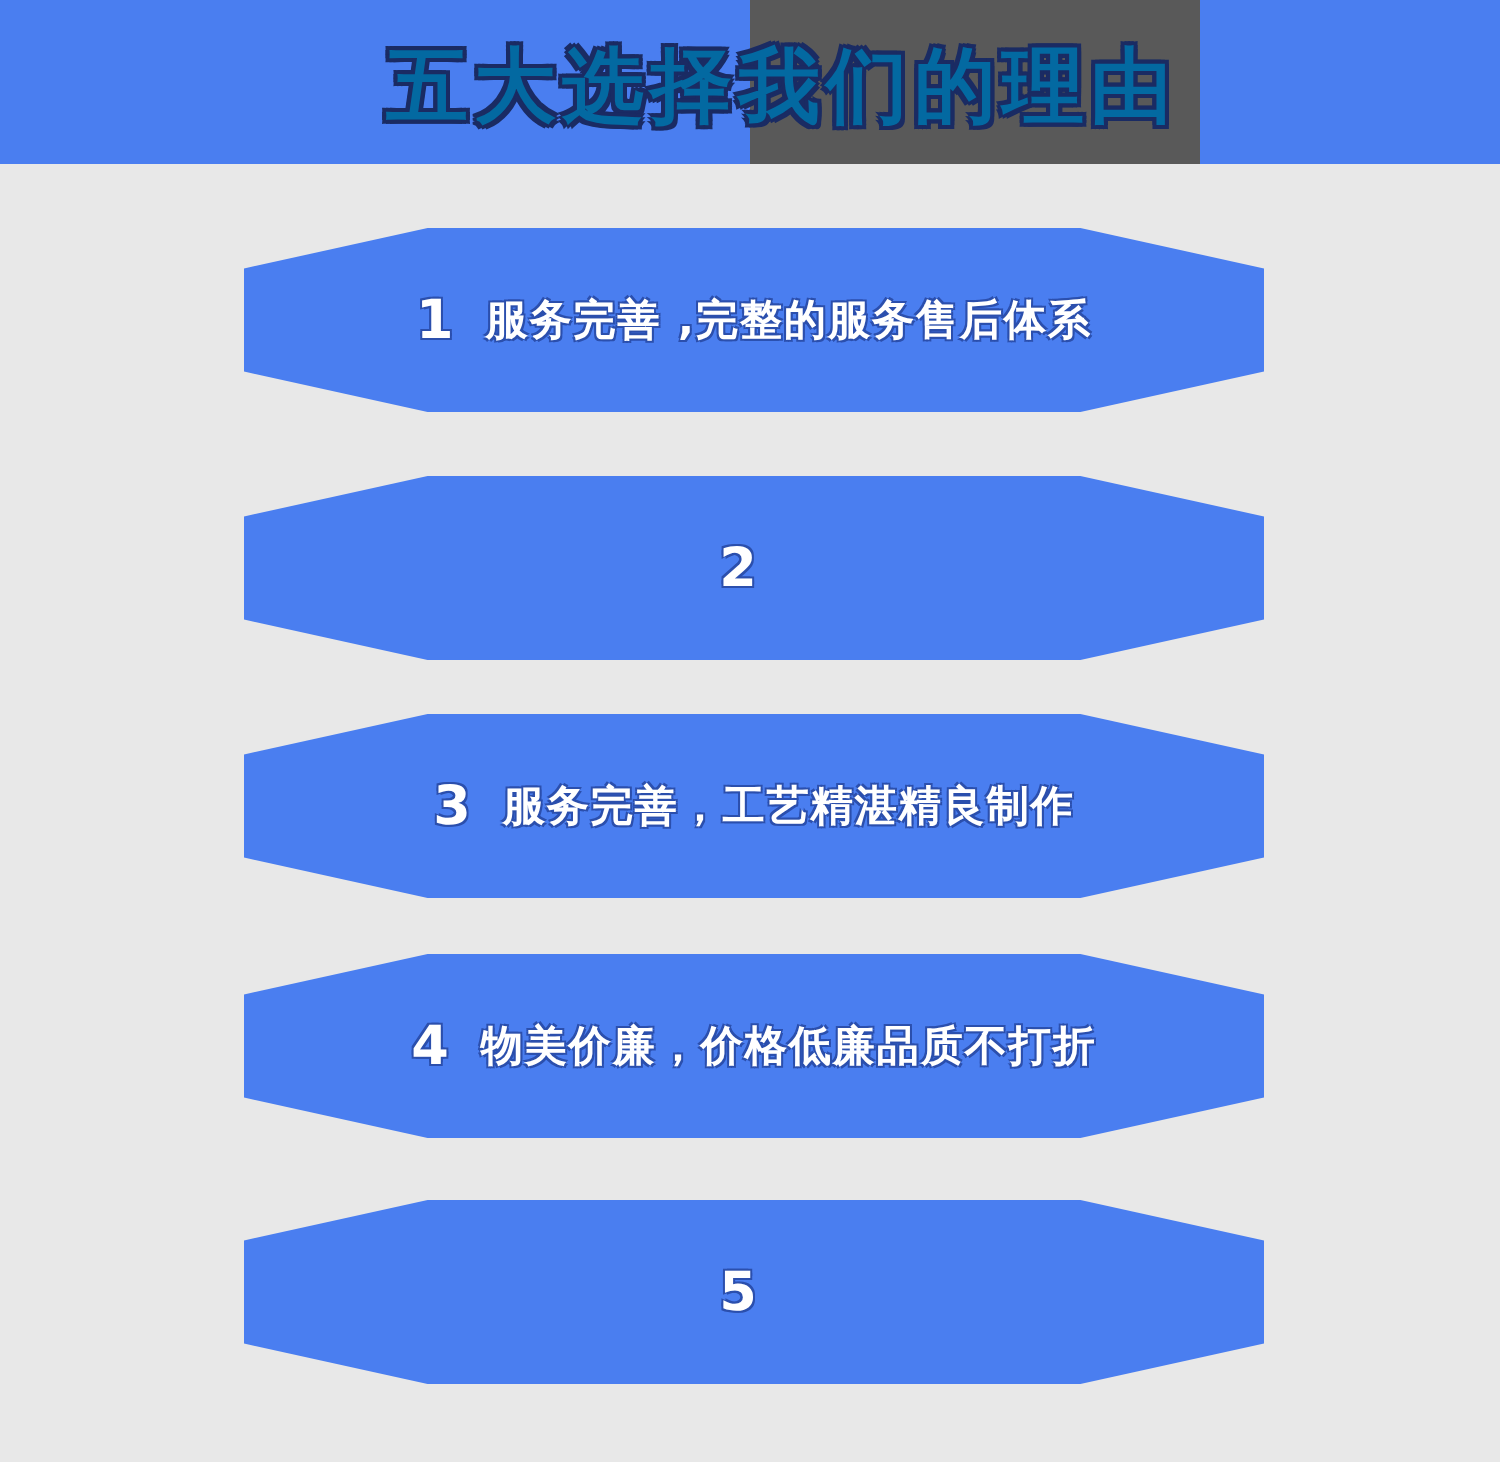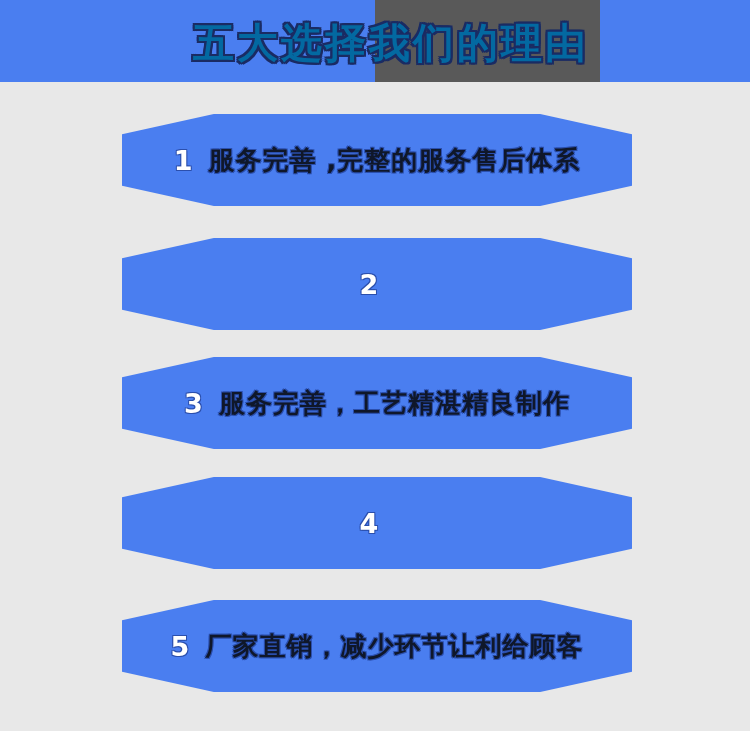--- a/index.html
+++ b/index.html
@@ -85,23 +85,23 @@
     clip-path: polygon(0% 22%, 18% 0%, 82% 0%, 100% 22%, 100% 78%, 82% 100%, 18% 100%, 0% 78%);
   }
   .row-1 { top: 32px; }
   .row-2 { top: 156px; }
   .row-3 { top: 275px; }
   .row-4 { top: 395px; }
   .row-5 { top: 518px; }
 
   .row-text {
     font-family: "DejaVu Sans", "Liberation Sans", sans-serif;
-    font-size: 26px;
+    font-size: 21px;
     font-weight: bold;
-    color: #0f172a;
+    color: #ffffff;
     letter-spacing: 1px;
     white-space: nowrap;
     text-shadow:
       -1px -1px 0 #2b4fad,
        1px -1px 0 #2b4fad,
       -1px  1px 0 #2b4fad,
        1px  1px 0 #2b4fad;
   }
   .row-num {
     font-family: "DejaVu Sans", "Liberation Sans", sans-serif;
@@ -137,21 +137,21 @@
       <span class="row-num">2</span>
     </div>
 
     <div class="row row-3">
       <span class="row-num">3</span>
       <span class="row-text">服务完善，工艺精湛精良制作</span>
     </div>
 
     <div class="row row-4">
       <span class="row-num">4</span>
+      <span class="row-text">物美价廉，价格低廉品质不打折</span>
     </div>
 
     <div class="row row-5">
       <span class="row-num">5</span>
-      <span class="row-text">厂家直销，减少环节让利给顾客</span>
     </div>
 
   </div>
 </div>
 
 </body></html>

